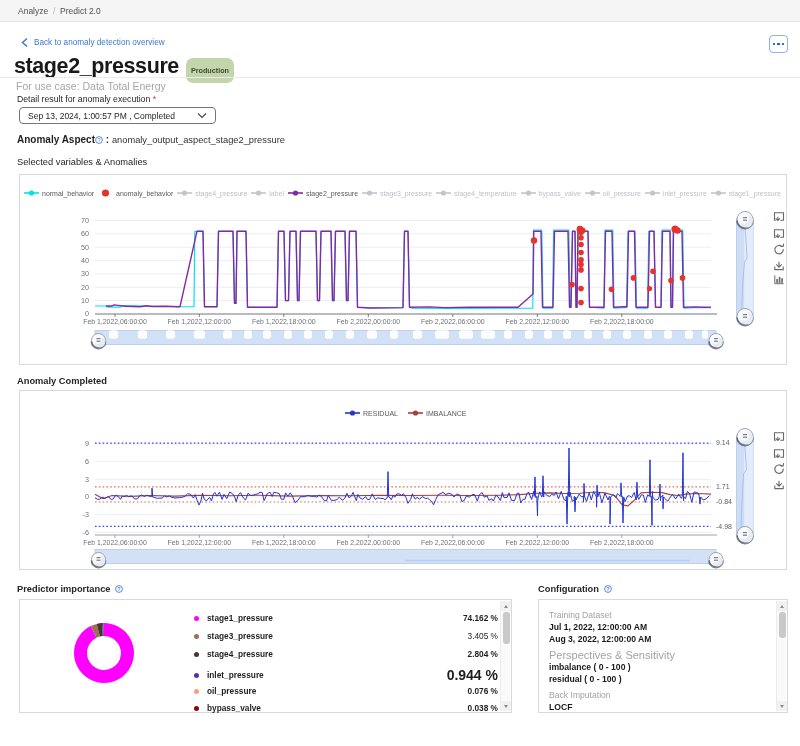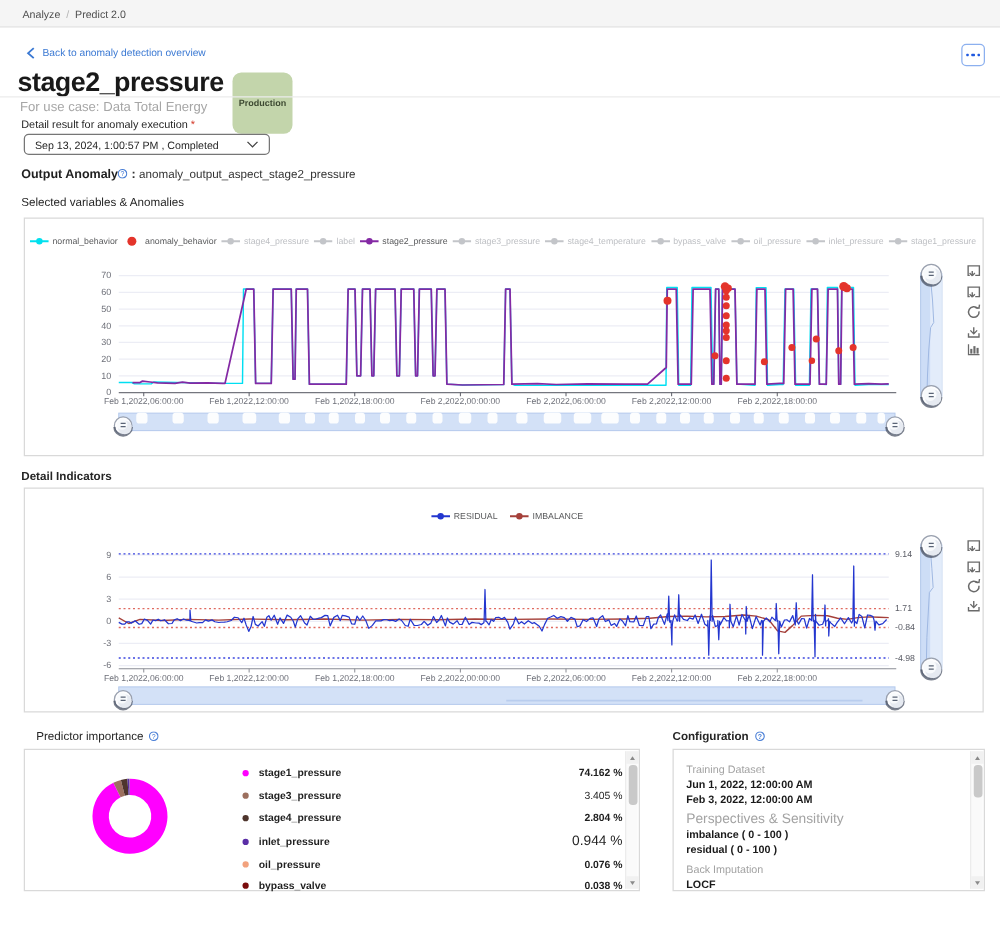--- a/index.html
+++ b/index.html
@@ -17,30 +17,30 @@
 <svg width="10" height="11" style="margin-right:4px">
       <path d="M7,1.5 L2.5,5.5 L7,9.5" fill="none" stroke="#3b79d3" stroke-width="1.5"></path>
     </svg>
 Back to anomaly detection overview</div>
 <div class="abs" style="left:769px;top:35px;width:19px;height:18px;border:1px solid #8cb0ef;border-radius:4px;display:flex;align-items:center;justify-content:center;gap:2px">
 <span style="width:2.2px;height:2.2px;border-radius:0.6px;background:#1f58e0"></span>
     <span style="width:2.2px;height:2.2px;border-radius:0.6px;background:#1f58e0"></span>
     <span style="width:2.2px;height:2.2px;border-radius:0.6px;background:#1f58e0"></span>
   </div>
 <div class="abs" style="left:14px;top:54px;font-size:21.5px;font-weight:bold;color:#191919;letter-spacing:-0.4px">stage2_pressure</div>
-<div class="abs" style="left:186px;top:58px;background:#c3d5ab;border-radius:7px;font-size:7.2px;font-weight:bold;color:#3d4931;padding:20px 5px">Production</div>
+<div class="abs" style="left:186px;top:58px;background:#c3d5ab;border-radius:7px;font-size:7.2px;font-weight:bold;color:#3d4931;padding:8px 5px">Production</div>
 <div class="abs" style="left:0;top:77px;width:800px;border-top:1px solid #ebebeb"></div>
 <div class="abs" style="left:16px;top:80px;font-size:10.5px;color:#a6a6a6">For use case: Data Total Energy</div>
 <div class="abs" style="left:17px;top:94px;font-size:8.7px;font-weight:normal;color:#262626">Detail result for anomaly execution <span style="color:#d43c2c">*</span></div>
 <div class="abs" style="left:19px;top:107px;width:197px;height:17px;border:1px solid #767676;border-radius:4px;display:flex;align-items:center;padding:0 8px;font-size:8.5px;color:#262626">
 Sep 13, 2024, 1:00:57 PM , Completed
 <svg width="10" height="7" style="margin-left:auto">
       <path d="M1,1.5 L5,5.5 L9,1.5" fill="none" stroke="#444" stroke-width="1.1"></path>
     </svg></div>
-<div class="abs" style="left:17px;top:134px;font-size:10px;color:#333"><span style="font-weight:bold;color:#1f1f1f">Output Anomaly</span><svg width="8" height="8" style="vertical-align:-1px">
+<div class="abs" style="left:17px;top:134px;font-size:10px;color:#333"><span style="font-weight:bold;color:#1f1f1f">Anomaly Aspect</span><svg width="8" height="8" style="vertical-align:-1px">
       <circle cx="4.0" cy="4.0" r="3.4" fill="none" stroke="#4a7fd6" stroke-width="0.9"></circle>
       <text x="4.0" y="6.1" font-size="5.6" fill="#4a7fd6" text-anchor="middle" font-family="Liberation Sans">?</text>
     </svg><span style="font-weight:bold"> : </span><span style="font-size:9.3px">anomaly_output_aspect_stage2_pressure</span></div>
 <div class="abs" style="left:17px;top:157px;font-size:9.3px;font-weight:normal;color:#262626">Selected variables &amp; Anomalies</div>
 <div class="panel" style="left:19px;top:174px;width:768px;height:191px"></div>
 <div class="abs" style="left:24px;top:189px;width:757px;display:flex;align-items:center;justify-content:space-between">
     <span style="display:flex;align-items:center;gap:3px">
       <span style="display:flex">
         <svg width="15" height="8" style="flex:none">
           <line x1="0" y1="4" x2="15" y2="4" stroke="#00e0ee" stroke-width="1.6"></line>
@@ -132,21 +132,21 @@
     <span style="display:flex;align-items:center;gap:3px">
       <span style="display:flex">
         <svg width="15" height="8" style="flex:none">
           <line x1="0" y1="4" x2="15" y2="4" stroke="#c3c5c9" stroke-width="1.6"></line>
           <circle cx="7.5" cy="4" r="2.6" fill="#c3c5c9"></circle>
         </svg>
       </span>
       <span style="font-size:7px;color:#bdbfc3">stage1_pressure</span>
     </span>
   </div>
-<div class="abs" style="left:17px;top:376px;font-size:9.3px;font-weight:bold;color:#262626">Detail Indicators</div>
+<div class="abs" style="left:17px;top:376px;font-size:9.3px;font-weight:bold;color:#262626">Anomaly Completed</div>
 <div class="panel" style="left:19px;top:390px;width:768px;height:180px"></div>
 <div class="abs" style="left:345px;top:409px;display:flex;align-items:center;gap:10px">
 <span style="display:flex;align-items:center;gap:3px">
       <svg width="15" height="8" style="flex:none">
         <line x1="0" y1="4" x2="15" y2="4" stroke="#2336cf" stroke-width="1.6"></line>
         <circle cx="7.5" cy="4" r="2.6" fill="#2336cf"></circle>
       </svg>
       <span style="font-size:7px;color:#58595b">RESIDUAL</span>
     </span>
 <span style="display:flex;align-items:center;gap:3px">
@@ -339,21 +339,21 @@
     <path d="M743.0,532.7 h4 M743.0,535.2 h4" stroke="#5a6476" stroke-width="1" fill="none"></path>
     <path d="M775.8,440.3 h-1.3 v-7.6 h9 v7.6 h-3.3" fill="none" stroke="#6a6a6a" stroke-width="1.1"></path>
     <path d="M777.8,436.7 l0,4 M777.8,440.7 l-2.1,-2.3 M777.8,440.7 l2.1,-2.3" fill="none" stroke="#6a6a6a" stroke-width="1.1"></path>
     <path d="M775.8,457.3 h-1.3 v-7.6 h9 v7.6 h-3.3" fill="none" stroke="#6a6a6a" stroke-width="1.1"></path>
     <path d="M777.8,453.7 l0,4 M777.8,457.7 l-2.1,-2.3 M777.8,457.7 l2.1,-2.3" fill="none" stroke="#6a6a6a" stroke-width="1.1"></path>
     <path d="M782.2,466.4 a4.2,4.2 0 1 0 1,2.2" fill="none" stroke="#6a6a6a" stroke-width="1.2"></path>
     <path d="M780.2,465.6 l3,0.4 0.4,-2.8" fill="none" stroke="#6a6a6a" stroke-width="1.1"></path>
     <path d="M779,480.8 v5 M776.3,483.3 L779,486.1 L781.7,483.3" fill="none" stroke="#6a6a6a" stroke-width="1.1"></path>
     <path d="M774.8,485.6 v3 h8.4 v-3" fill="none" stroke="#6a6a6a" stroke-width="1.1"></path>
   </svg>
-<div class="abs" style="left:29px;top:584px;font-size:9.3px;font-weight:normal;color:#262626">Predictor importance <span style="margin-left:2px"><svg width="8" height="8" style="vertical-align:-1px">
+<div class="abs" style="left:17px;top:584px;font-size:9.3px;font-weight:bold;color:#262626">Predictor importance <span style="margin-left:2px"><svg width="8" height="8" style="vertical-align:-1px">
         <circle cx="4.0" cy="4.0" r="3.4" fill="none" stroke="#4a7fd6" stroke-width="0.9"></circle>
         <text x="4.0" y="6.1" font-size="5.6" fill="#4a7fd6" text-anchor="middle" font-family="Liberation Sans">?</text>
       </svg></span></div>
 <div class="abs" style="left:538px;top:584px;font-size:9.3px;font-weight:bold;color:#262626">Configuration <span style="margin-left:2px"><svg width="8" height="8" style="vertical-align:-1px">
         <circle cx="4.0" cy="4.0" r="3.4" fill="none" stroke="#4a7fd6" stroke-width="0.9"></circle>
         <text x="4.0" y="6.1" font-size="5.6" fill="#4a7fd6" text-anchor="middle" font-family="Liberation Sans">?</text>
       </svg></span></div>
 <div class="panel" style="left:19px;top:599px;width:493px;height:114px">
 <svg class="abs" style="left:0;top:0" width="480" height="114">
       <path d="M84.00,23.00 A30.0,30.0 0 1 1 70.71,26.10 L76.47,37.76 A17.0,17.0 0 1 0 84.00,36.00 Z" fill="#ff00ff"></path>
@@ -383,21 +383,21 @@
 <span style="margin-left:auto;font-size:8.3px;font-weight:normal;color:#1f1f1f">3.405 %</span>
   </div>
 <div class="abs" style="left:194px;top:649px;width:304px;display:flex;align-items:center">
 <span style="width:5px;height:5px;border-radius:50%;background:#4e352c;margin-right:8px"></span>
 <span style="font-size:8.3px;font-weight:bold;color:#1f1f1f">stage4_pressure</span>
 <span style="margin-left:auto;font-size:8.3px;font-weight:bold;color:#1f1f1f">2.804 %</span>
   </div>
 <div class="abs" style="left:194px;top:667px;width:304px;display:flex;align-items:center">
 <span style="width:5px;height:5px;border-radius:50%;background:#5a2ea6;margin-right:8px"></span>
 <span style="font-size:8.3px;font-weight:bold;color:#1f1f1f">inlet_pressure</span>
-<span style="margin-left:auto;font-size:11px;font-weight:normal;color:#1f1f1f">0.944 %</span>
+<span style="margin-left:auto;font-size:14px;font-weight:bold;color:#1f1f1f">0.944 %</span>
   </div>
 <div class="abs" style="left:194px;top:686px;width:304px;display:flex;align-items:center">
 <span style="width:5px;height:5px;border-radius:50%;background:#f2a27d;margin-right:8px"></span>
 <span style="font-size:8.3px;font-weight:bold;color:#1f1f1f">oil_pressure</span>
 <span style="margin-left:auto;font-size:8.3px;font-weight:bold;color:#1f1f1f">0.076 %</span>
   </div>
 <div class="abs" style="left:194px;top:703px;width:304px;display:flex;align-items:center">
 <span style="width:5px;height:5px;border-radius:50%;background:#7a0c0c;margin-right:8px"></span>
 <span style="font-size:8.3px;font-weight:bold;color:#1f1f1f">bypass_valve</span>
 <span style="margin-left:auto;font-size:8.3px;font-weight:bold;color:#1f1f1f">0.038 %</span>
@@ -407,18 +407,18 @@
       <div class="sb-btn" style="top:0">
         <div class="tri-up"></div>
       </div>
       <div class="sb-btn" style="bottom:0">
         <div class="tri-dn"></div>
       </div>
       <div class="thumb" style="top:11px;height:26px"></div>
     </div>
 </div>
 <div class="abs" style="left:549px;top:610px;font-size:8.6px;color:#a3a3a3">Training Dataset</div>
-<div class="abs" style="left:549px;top:622px;font-size:8.6px;font-weight:bold;color:#1a1a1a">Jun 1, 2022, 12:00:00 AM</div>
-<div class="abs" style="left:549px;top:634px;font-size:8.6px;font-weight:bold;color:#1a1a1a">Feb 3, 2022, 12:00:00 AM</div>
+<div class="abs" style="left:549px;top:622px;font-size:8.6px;font-weight:bold;color:#1a1a1a">Jul 1, 2022, 12:00:00 AM</div>
+<div class="abs" style="left:549px;top:634px;font-size:8.6px;font-weight:bold;color:#1a1a1a">Aug 3, 2022, 12:00:00 AM</div>
 <div class="abs" style="left:549px;top:649px;font-size:11px;color:#a3a3a3">Perspectives &amp; Sensitivity</div>
 <div class="abs" style="left:549px;top:662px;font-size:8.6px;font-weight:bold;color:#1a1a1a">imbalance ( 0 - 100 )</div>
 <div class="abs" style="left:549px;top:674px;font-size:8.6px;font-weight:bold;color:#1a1a1a">residual ( 0 - 100 )</div>
 <div class="abs" style="left:549px;top:690px;font-size:8.6px;color:#a3a3a3">Back Imputation</div>
 <div class="abs" style="left:549px;top:702px;font-size:8.6px;font-weight:bold;color:#1a1a1a">LOCF</div>
 </body></html>

